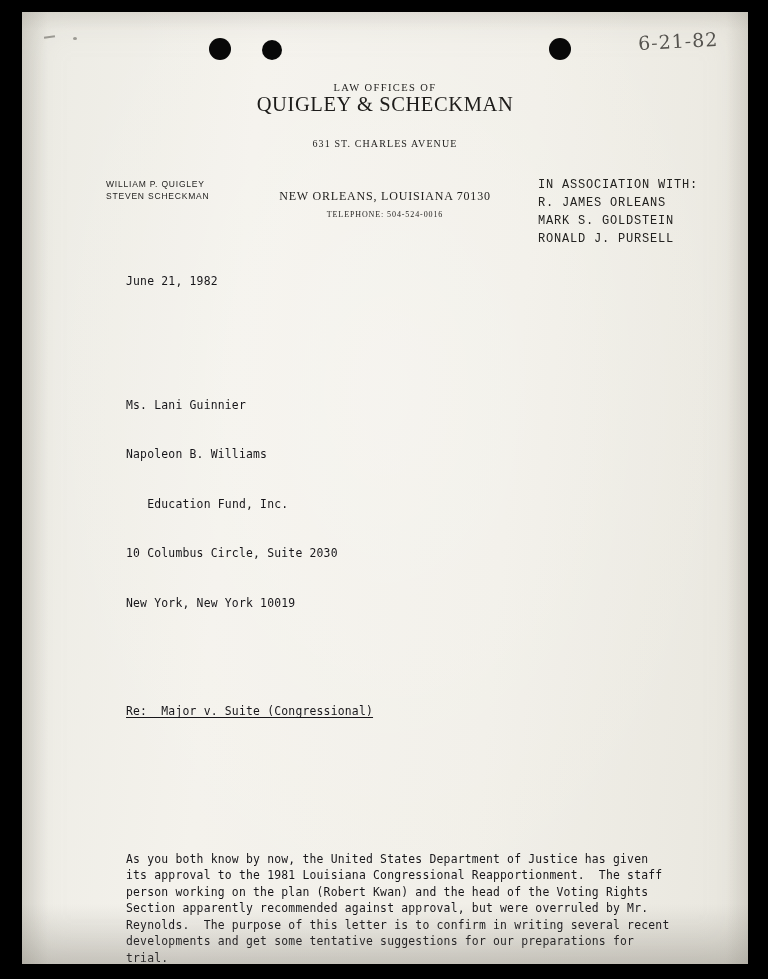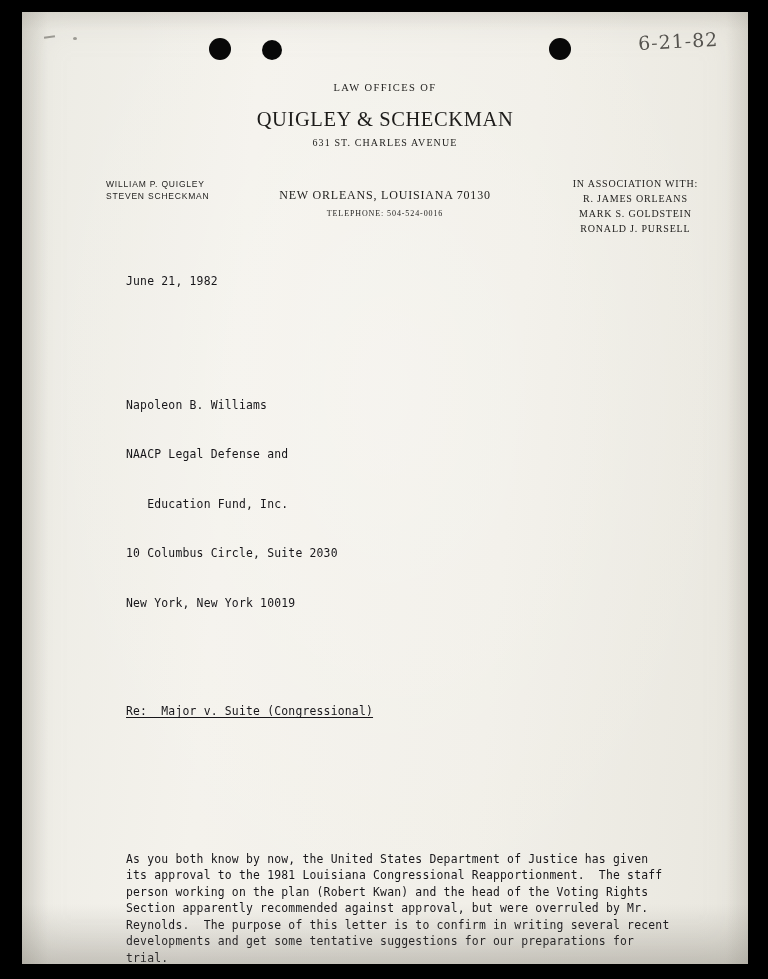--- a/index.html
+++ b/index.html
@@ -90,28 +90,28 @@
     left: 0;
     top: 70px;
     width: 726px;
     text-align: center;
     color: #1d1c1a;
   }
   .lh-small-caps {
     font-family: "Liberation Serif", serif;
     font-size: 10.5px;
     letter-spacing: 1.4px;
-    margin-bottom: 15px;
+    margin-bottom: 0;
   }
   .firm-name {
     font-family: "Liberation Serif", serif;
     font-size: 20.5px;
     letter-spacing: 0.6px;
     font-weight: normal;
-    margin-bottom: 6px;
+    margin-bottom: 22px;
   }
   .lh-addr {
     font-family: "Liberation Serif", serif;
     font-size: 10px;
     letter-spacing: 1.1px;
     margin-bottom: 6px;
   }
   .lh-city {
     font-family: "Liberation Serif", serif;
     font-size: 12px;
@@ -132,23 +132,23 @@
     font-family: Liberation Sans, sans-serif;
     font-size: 8.5px;
     letter-spacing: 0.8px;
     line-height: 1.45;
     color: #232220;
   }
   .assoc {
     position: absolute;
     right: 50px;
     top: 164px;
-    text-align: center;
-    font-family: Liberation Serif, serif;
-    font-size: 10px;
+    text-align: left;
+    font-family: Liberation Mono, monospace;
+    font-size: 12px;
     letter-spacing: 0.8px;
     line-height: 1.5;
     color: #232220;
   }
 
   
   .body-text {
     position: absolute;
     left: 95px;
     top: 228px;
@@ -201,22 +201,22 @@
     <div class="assoc">
       <div>IN ASSOCIATION WITH:</div>
       <div>R. JAMES ORLEANS</div>
       <div>MARK S. GOLDSTEIN</div>
       <div>RONALD J. PURSELL</div>
     </div>
 
     <div class="body-text">
       <div class="blk">June 21, 1982</div>
       <div class="gap-lg"></div>
+      <div class="blk">Ms. Lani Guinnier</div>
       <div class="blk">Napoleon B. Williams</div>
-      <div class="blk">NAACP Legal Defense and</div>
       <div class="blk">   Education Fund, Inc.</div>
       <div class="blk">10 Columbus Circle, Suite 2030</div>
       <div class="blk">New York, New York 10019</div>
       <div class="gap-md"></div>
       <div class="blk re-line">Re:  Major v. Suite (Congressional)</div>
       <div class="gap-sm"></div>
       <div class="gap-sm"></div>
       <div class="blk">As you both know by now, the United States Department of Justice has given
 its approval to the 1981 Louisiana Congressional Reapportionment.  The staff
 person working on the plan (Robert Kwan) and the head of the Voting Rights

